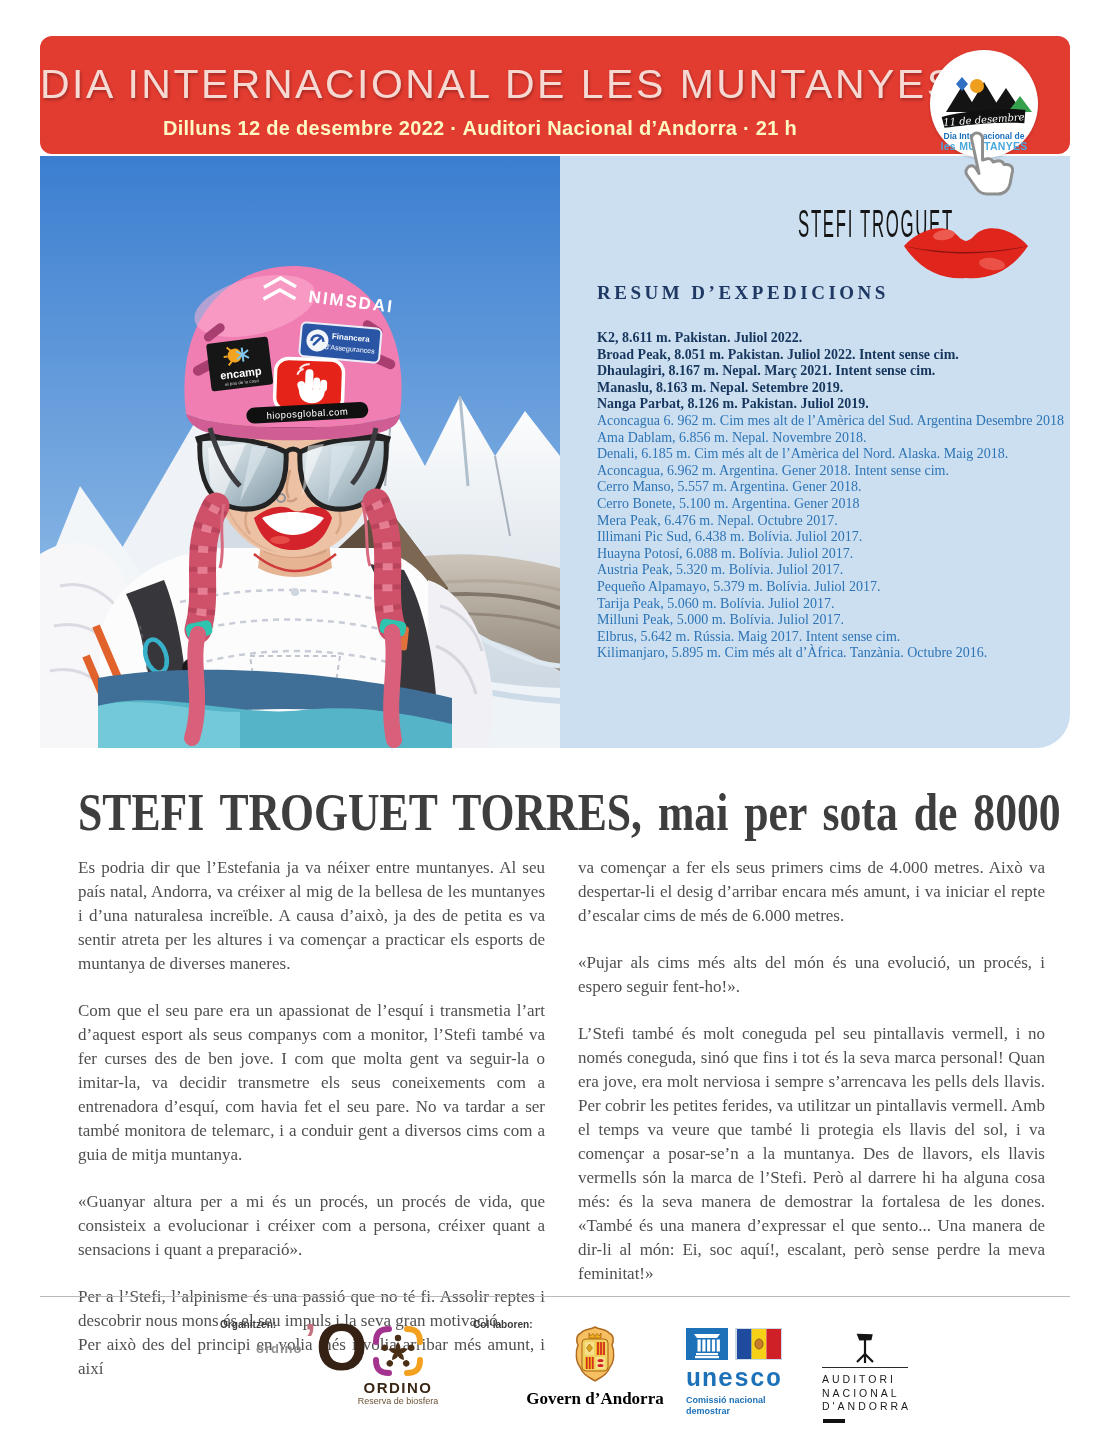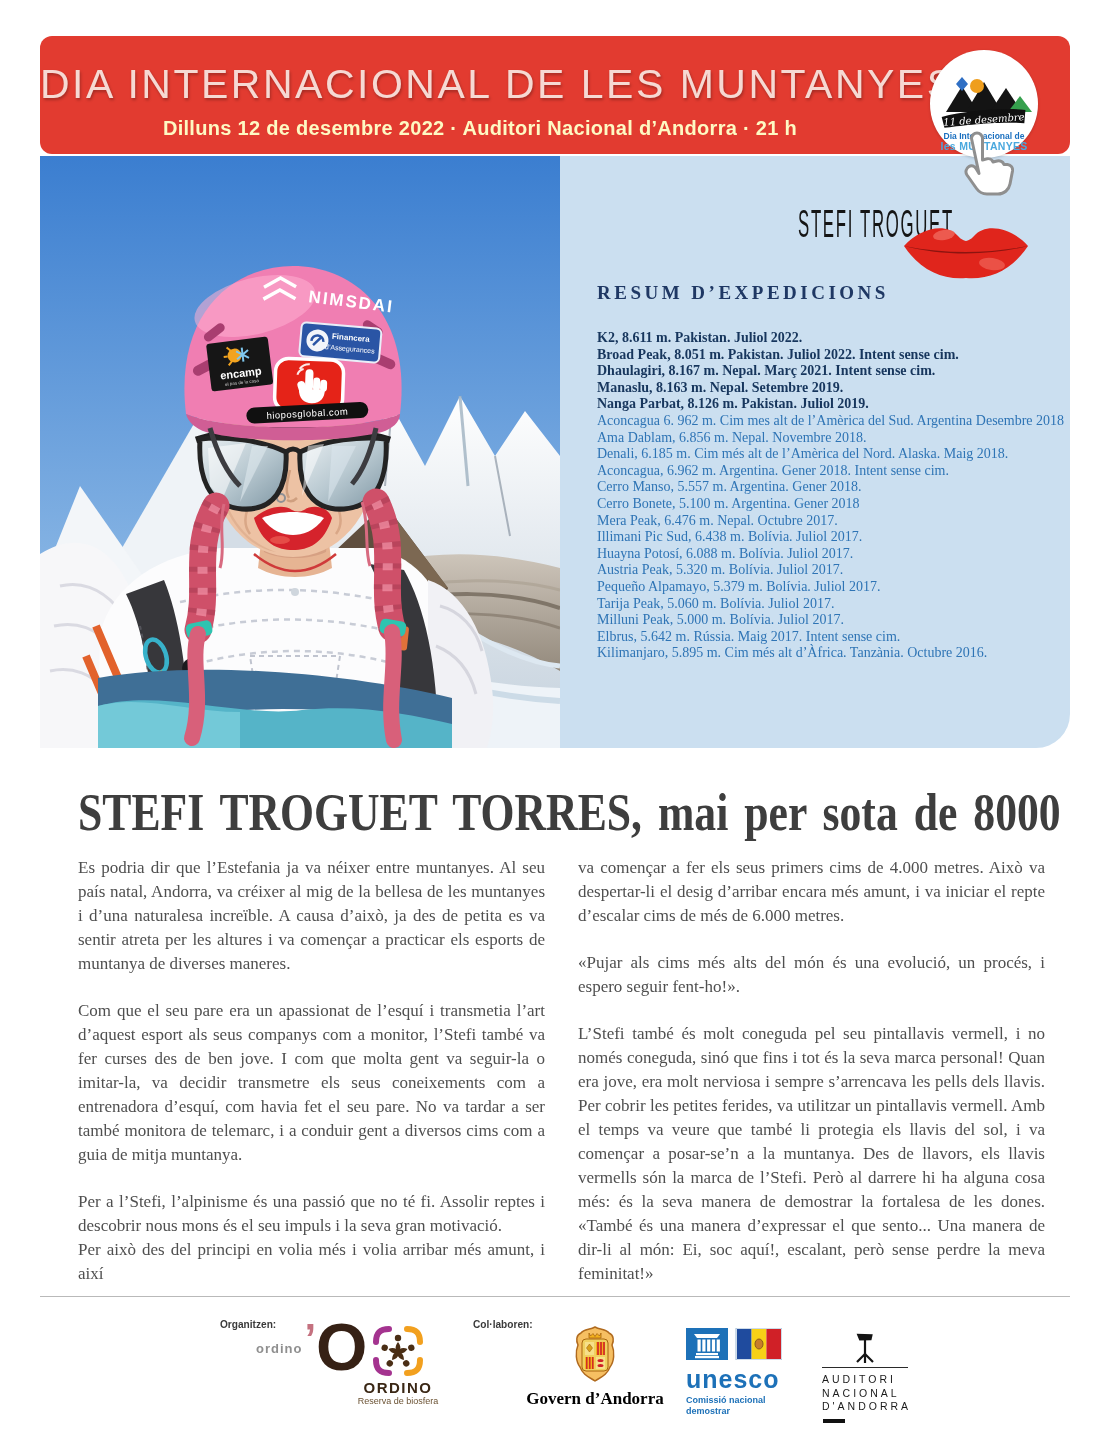--- a/index.html
+++ b/index.html
@@ -52,21 +52,21 @@
   .biosfera{left:352px;top:1326px;width:92px;text-align:center;}
   .biosfera svg{display:block;margin:0 auto;}
   .bios-name{font-size:15px;font-weight:800;color:#3a2715;letter-spacing:1.5px;margin-top:3px;}
   .bios-sub{font-size:9px;color:#6b5233;}
 
   .govern{left:520px;top:1326px;width:150px;text-align:center;}
   .govern svg{display:block;margin:0 auto;}
   .govern-name{font-family:"Liberation Serif",serif;font-weight:bold;font-size:17px;color:#000000;margin-top:5px;}
 
   .unesco{left:686px;top:1328px;width:110px;}
-  .unesco-name{font-size:25px;font-weight:800;color:#1d71b8;letter-spacing:1px;line-height:27px;margin-top:2px;}
+  .unesco-name{font-size:25px;font-weight:800;color:#1d71b8;letter-spacing:1px;line-height:27px;margin-top:2px;font-family:Liberation Mono, monospace;}
   .unesco-sub{font-size:9px;font-weight:bold;color:#1d71b8;line-height:10.5px;margin-top:2px;}
 
   .auditori{left:822px;top:1330px;width:86px;}
   .auditori svg{display:block;margin:0 auto;}
   .aud-rule{width:86px;height:1px;background:#2a2a2a;margin:3px 0 5px 0;}
   .aud-line{font-size:10.5px;letter-spacing:3px;color:#1a1a1a;line-height:13.5px;}
   .aud-bar{width:22px;height:4px;background:#111;margin-top:5px;margin-left:1px;}
 
   
   .svg-helm-brand{fill:#fff;font-family:"Liberation Sans",sans-serif;font-weight:bold;font-size:17px;letter-spacing:2px;}
@@ -304,20 +304,21 @@
     <div class="exp-item">Tarija Peak, 5.060 m. Bolívia. Juliol 2017.</div>
     <div class="exp-item">Milluni Peak, 5.000 m. Bolívia. Juliol 2017.</div>
     <div class="exp-item">Elbrus, 5.642 m. Rússia. Maig 2017. Intent sense cim.</div>
     <div class="exp-item">Kilimanjaro, 5.895 m. Cim més alt d’Àfrica. Tanzània. Octubre 2016.</div>
   </div>
 
 <div class="abs article-title">STEFI TROGUET TORRES, mai per sota de 8000</div>
 <div class="abs col col1">
   <p>Es podria dir que l’Estefania ja va néixer entre muntanyes. Al seu país natal, Andorra, va créixer al mig de la bellesa de les muntanyes i d’una naturalesa increïble. A causa d’això, ja des de petita es va sentir atreta per les altures i va començar a practicar els esports de muntanya de diverses maneres.</p>
   <p>Com que el seu pare era un apassionat de l’esquí i transmetia l’art d’aquest esport als seus companys com a monitor, l’Stefi també va fer curses des de ben jove. I com que molta gent va seguir-la o imitar-la, va decidir transmetre els seus coneixements com a entrenadora d’esquí, com havia fet el seu pare. No va tardar a ser també monitora de telemarc, i a conduir gent a diversos cims com a guia de mitja muntanya.</p>
+  <p>«Guanyar altura per a mi és un procés, un procés de vida, que consisteix a evolucionar i créixer com a persona, créixer quant a sensacions i quant a preparació».</p>
   <p>Per a l’Stefi, l’alpinisme és una passió que no té fi. Assolir reptes i descobrir nous mons és el seu impuls i la seva gran motivació.
 Per això des del principi en volia més i volia arribar més amunt, i així</p>
 </div>
 <div class="abs col col2">
   <p>va començar a fer els seus primers cims de 4.000 metres. Això va despertar-li el desig d’arribar encara més amunt, i va iniciar el repte d’escalar cims de més de 6.000 metres.</p>
   <p>«Pujar als cims més alts del món és una evolució, un procés, i espero seguir fent-ho!».</p>
   <p>L’Stefi també és molt coneguda pel seu pintallavis vermell, i no només coneguda, sinó que fins i tot és la seva marca personal! Quan era jove, era molt nerviosa i sempre s’arrencava les pells dels llavis. Per cobrir les petites ferides, va utilitzar un pintallavis vermell. Amb el temps va veure que també li protegia els llavis del sol, i va començar a posar-se’n a la muntanya. Des de llavors, els llavis vermells són la marca de l’Stefi. Però al darrere hi ha alguna cosa més: és la seva manera de demostrar la fortalesa de les dones. «També és una manera d’expressar el que sento... Una manera de dir-li al món: Ei, soc aquí!, escalant, però sense perdre la meva feminitat!»</p>
 </div>
 
 <div class="abs f-rule"></div>

